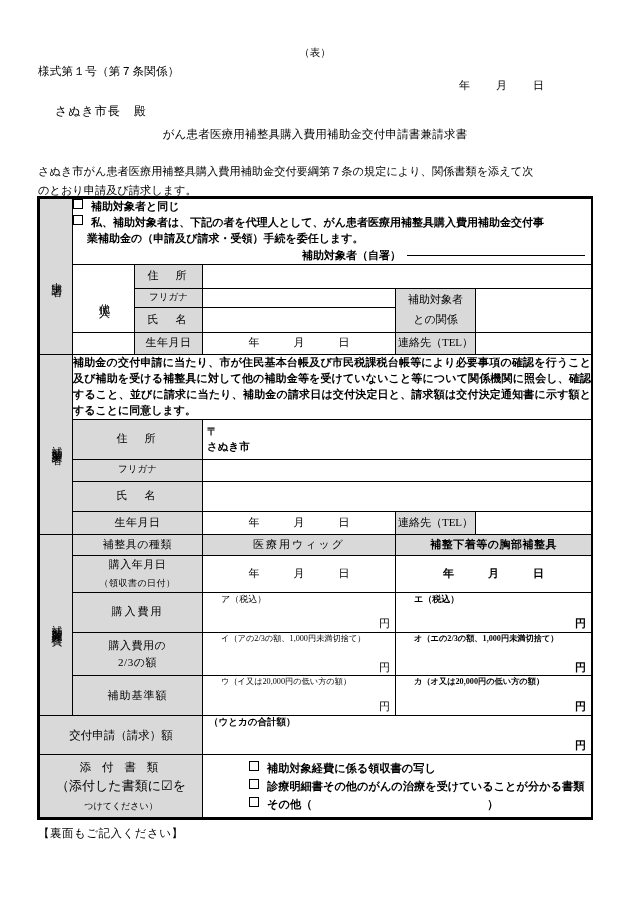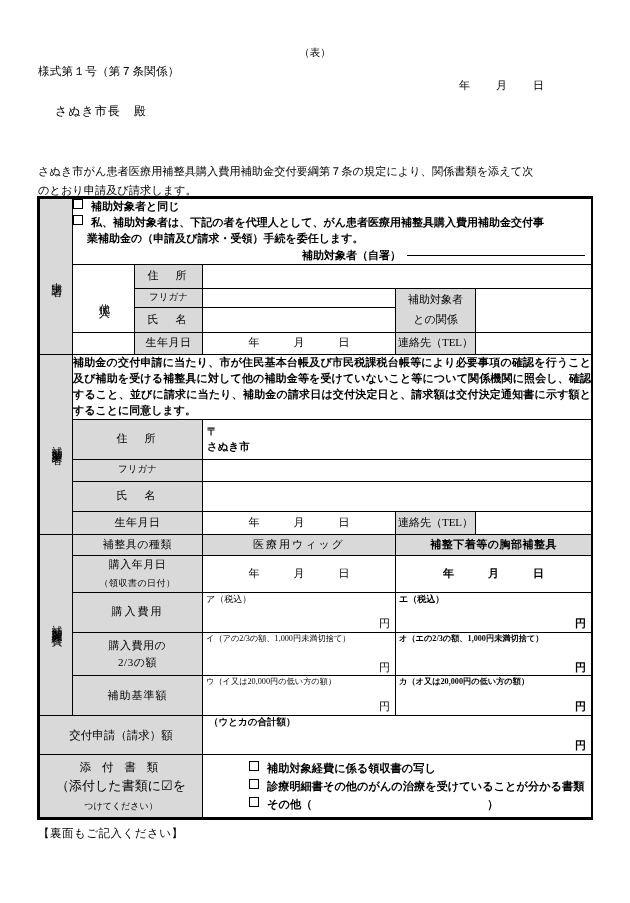--- a/index.html
+++ b/index.html
@@ -171,21 +171,21 @@
 
   .yen {
     display: block;
     text-align: right;
     padding-right: 5px;
     font-size: 11px;
   }
   .note {
     display: block;
     font-size: 9px;
-    padding-left: 3px;
+    padding-left: 18px;
     line-height: 1.4;
   }
   .note-sm { font-size: 8.2px; }
 
   .addr-post { display:block; padding-left: 4px; font-size: 10.5px; }
   .addr-city { display:block; padding-left: 4px; font-size: 10.5px; }
 
   .attach-line {
     display: block;
     padding-left: 6px;
@@ -209,20 +209,21 @@
 <div class="page">
 
   <div class="omote">（表）</div>
   <div class="form-no">様式第１号（第７条関係）</div>
 
   <div class="date-line">
     <span class="d-y">年</span><span class="d-m">月</span><span class="d-d">日</span>
   </div>
 
   <div class="addressee">さぬき市長　殿</div>
+  <div class="doc-title">がん患者医療用補整具購入費用補助金交付申請書兼請求書</div>
 
   <div class="intro">
     <span>さぬき市がん患者医療用補整具購入費用補助金交付要綱第７条の規定により、関係書類を添えて次</span><span class="ln2">のとおり申請及び請求します。</span>
   </div>
 
   <div class="tbl-wrap">
     <table class="form">
       <colgroup>
         <col style="width:33px">
         <col style="width:62px">

